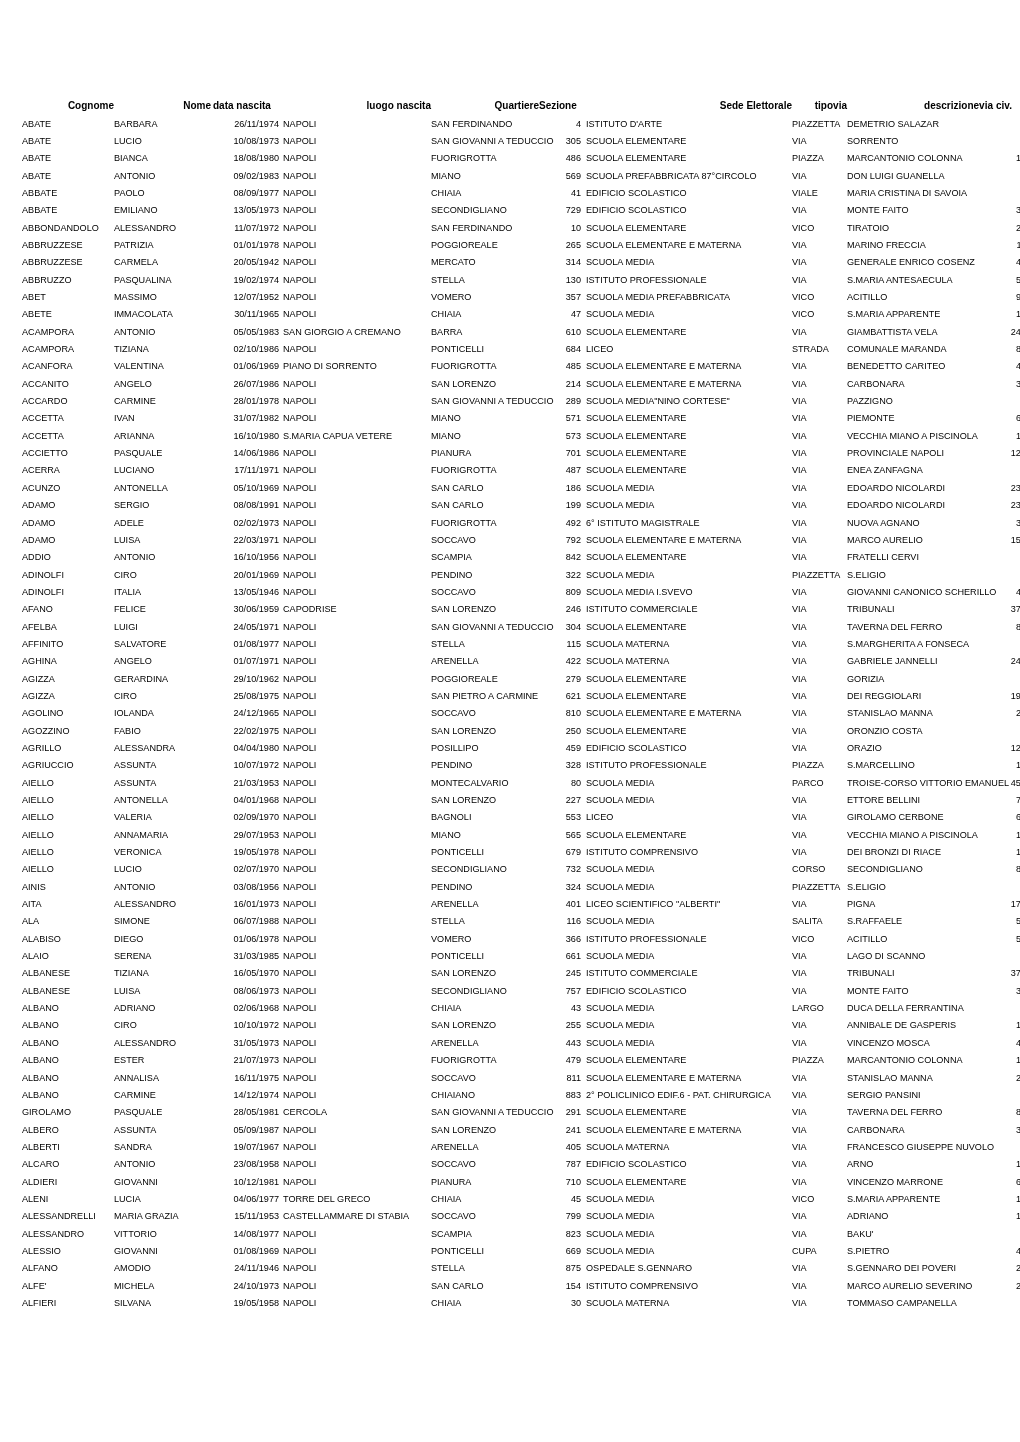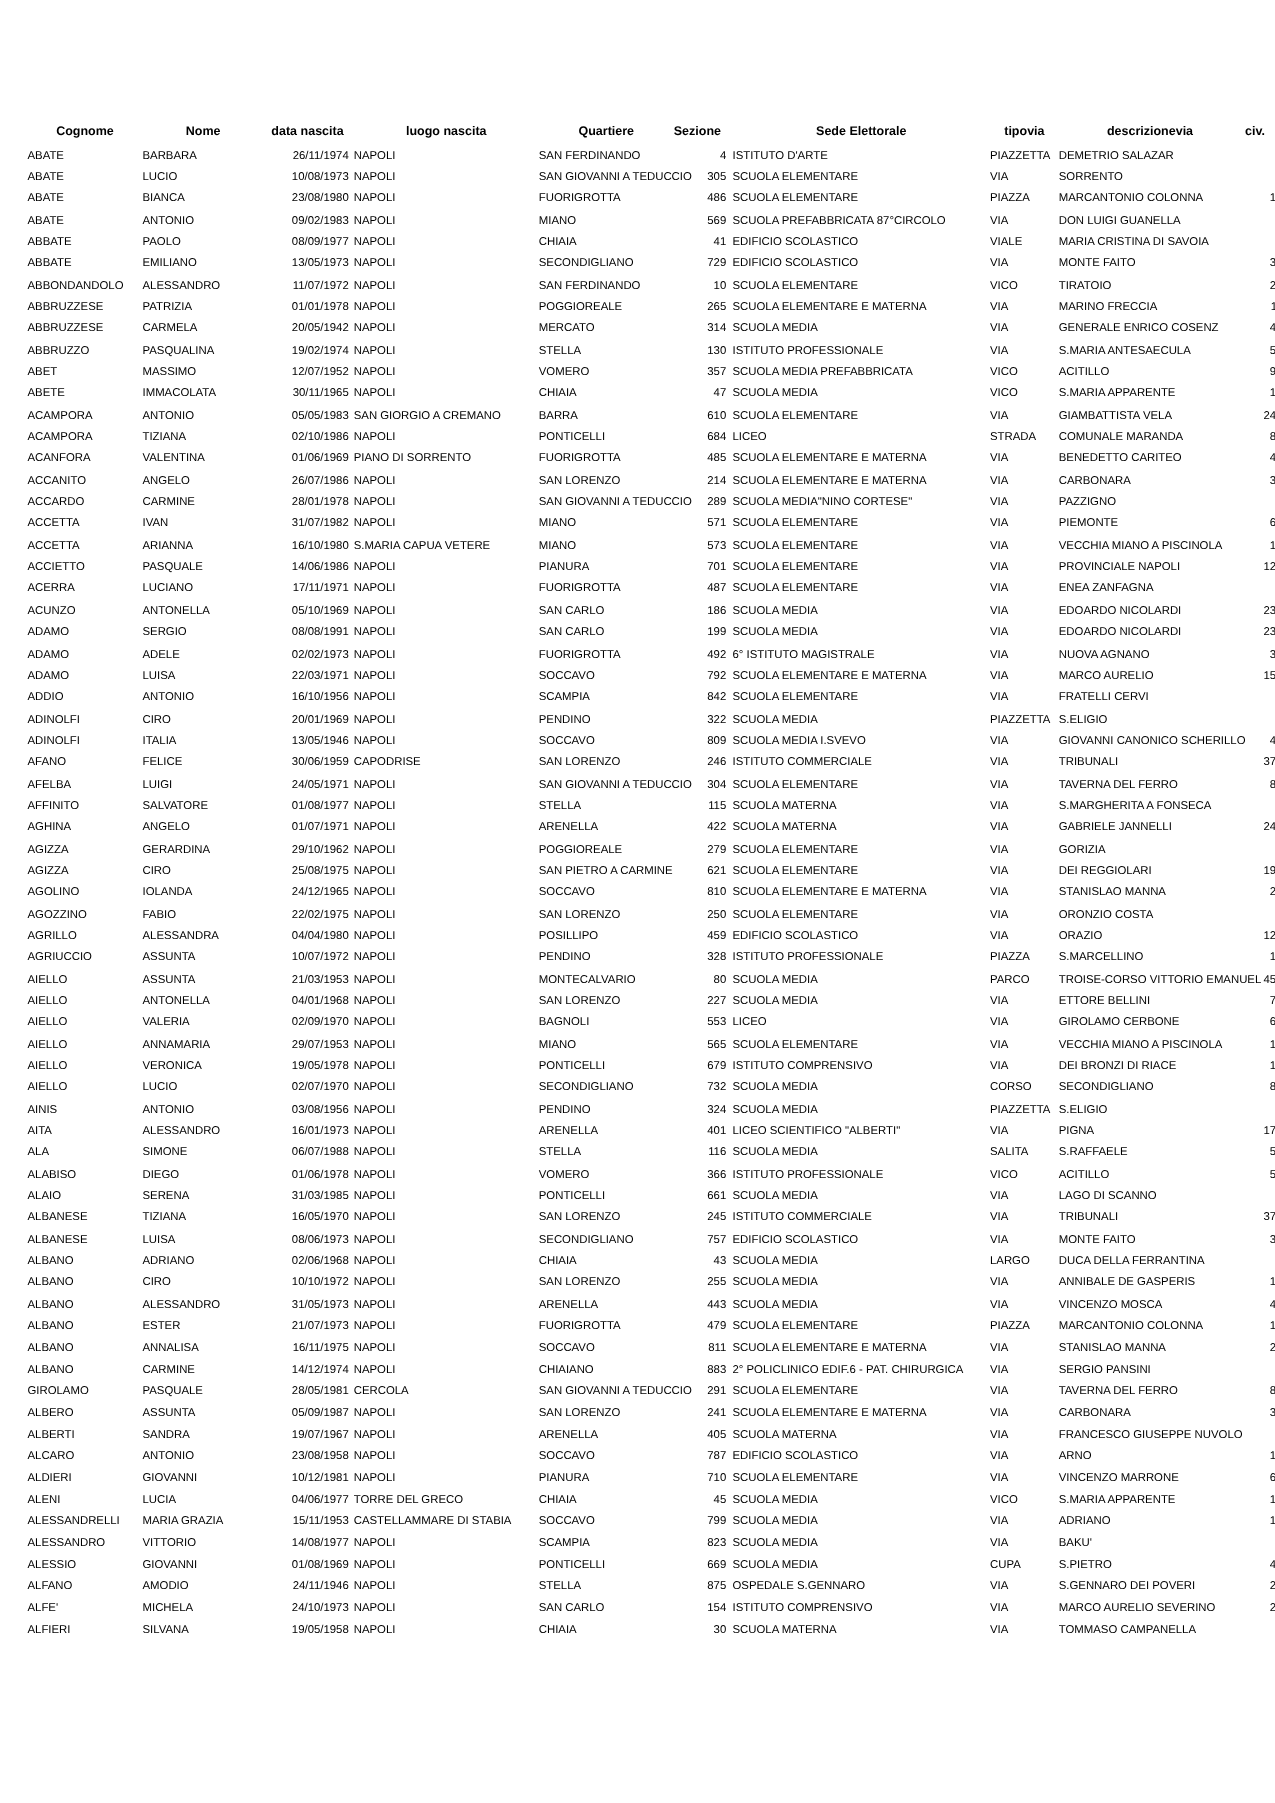--- a/index.html
+++ b/index.html
@@ -35,35 +35,35 @@
     margin: 0;
     white-space: nowrap;
     overflow: visible;
     vertical-align: bottom;
     height: 17.35px;
   }
   thead th {
     font-weight: bold;
     font-size: 10px;
     padding-bottom: 4px;
-    text-align: center;
+    text-align: right;
   }
   
   .c-cognome   { width: 92px;  padding-left: 22px !important; }
   .c-nome      { width: 97px; }
   .c-data      { width: 66px;  text-align: right; }
   .c-luogo     { width: 148px; padding-left: 4px !important; }
   .c-quartiere { width: 108px; }
   .c-sezione   { width: 42px;  text-align: right; }
   .c-sede      { width: 206px; padding-left: 5px !important; }
   .c-tipovia   { width: 55px; }
   .c-desc      { width: 146px; }
   .c-civ       { width: 30px;  text-align: right; }
 
-  thead th.c-data   { text-align: center; padding-left: 2px !important; }
+  thead th.c-data   { text-align: left; padding-left: 2px !important; }
   thead th.c-sezione{ text-align: left; padding-left: 0 !important; }
   thead th.c-civ    { text-align: left; padding-left: 3px !important; }
   thead th.c-cognome{ padding-left: 22px !important; }
 </style>
 </head>
 <body>
 
 <div class="page">
   <table class="register">
     <thead>
@@ -102,21 +102,21 @@
           <td class="c-quartiere">SAN GIOVANNI A TEDUCCIO</td>
           <td class="c-sezione">305</td>
           <td class="c-sede">SCUOLA ELEMENTARE</td>
           <td class="c-tipovia">VIA</td>
           <td class="c-desc">SORRENTO</td>
           <td class="c-civ">1</td>
         </tr>
         <tr>
           <td class="c-cognome">ABATE</td>
           <td class="c-nome">BIANCA</td>
-          <td class="c-data">23/08/1980</td>
+          <td class="c-data">18/08/1980</td>
           <td class="c-luogo">NAPOLI</td>
           <td class="c-quartiere">FUORIGROTTA</td>
           <td class="c-sezione">486</td>
           <td class="c-sede">SCUOLA ELEMENTARE</td>
           <td class="c-tipovia">PIAZZA</td>
           <td class="c-desc">MARCANTONIO COLONNA</td>
           <td class="c-civ">15</td>
         </tr>
         <tr>
           <td class="c-cognome">ABATE</td>

